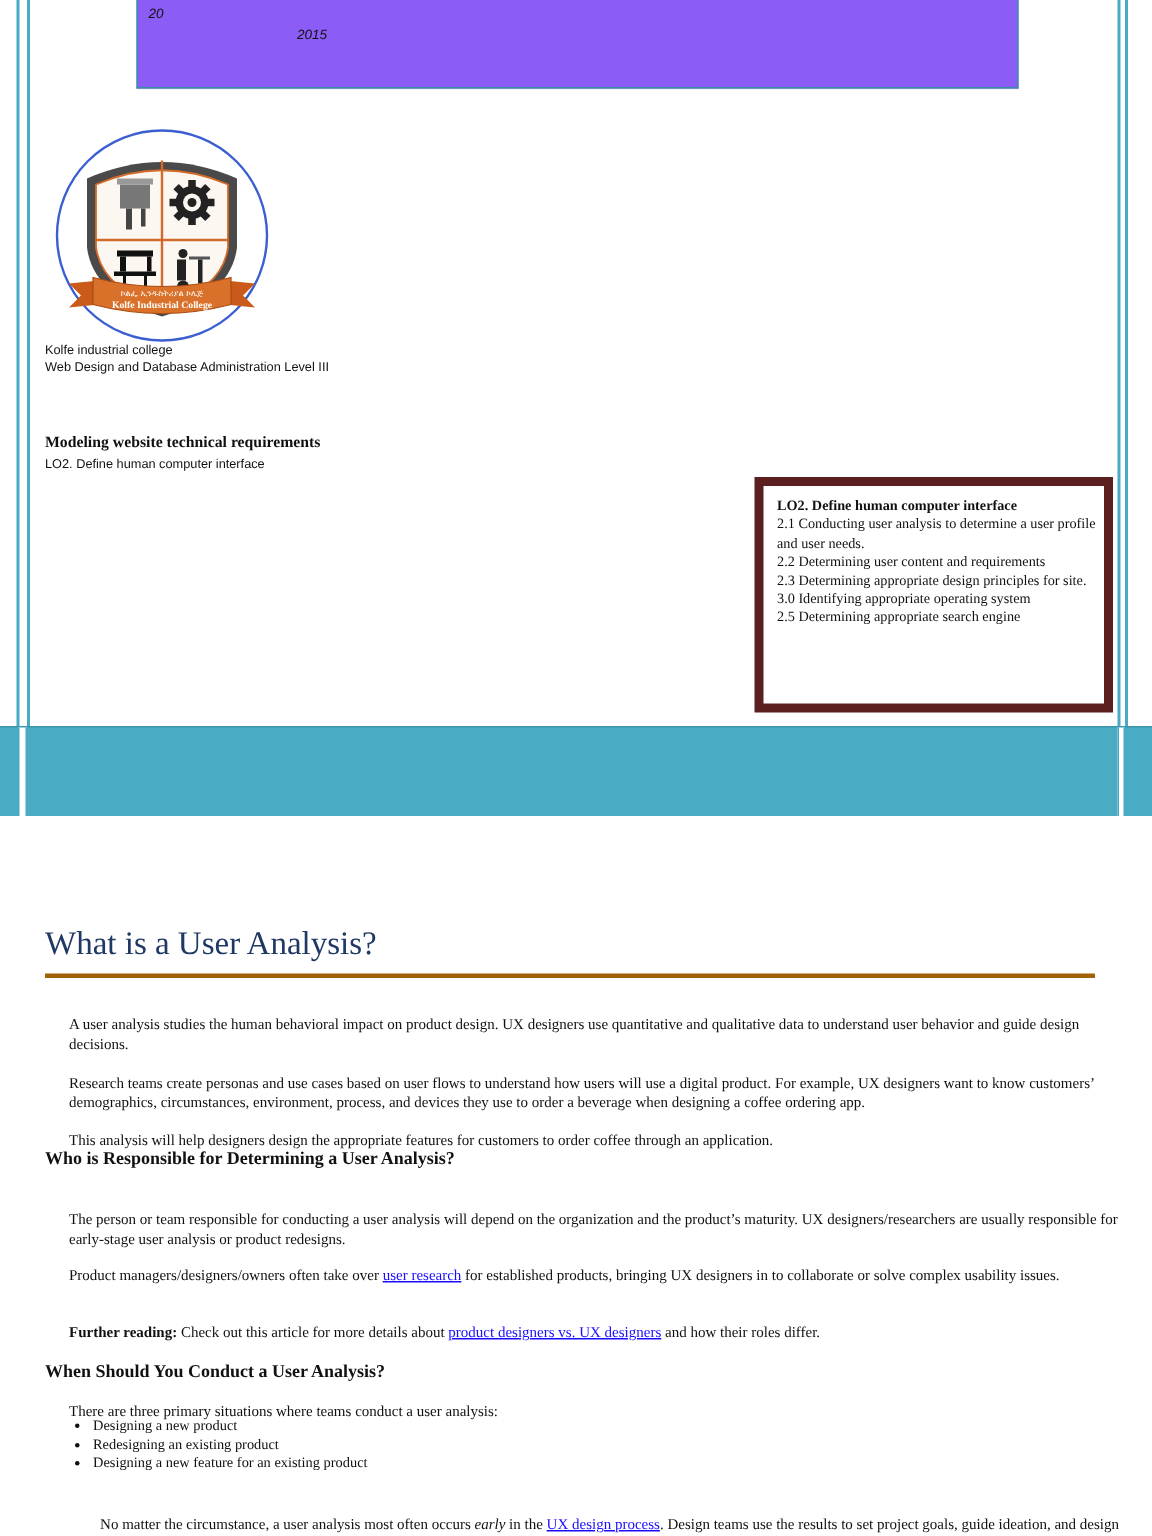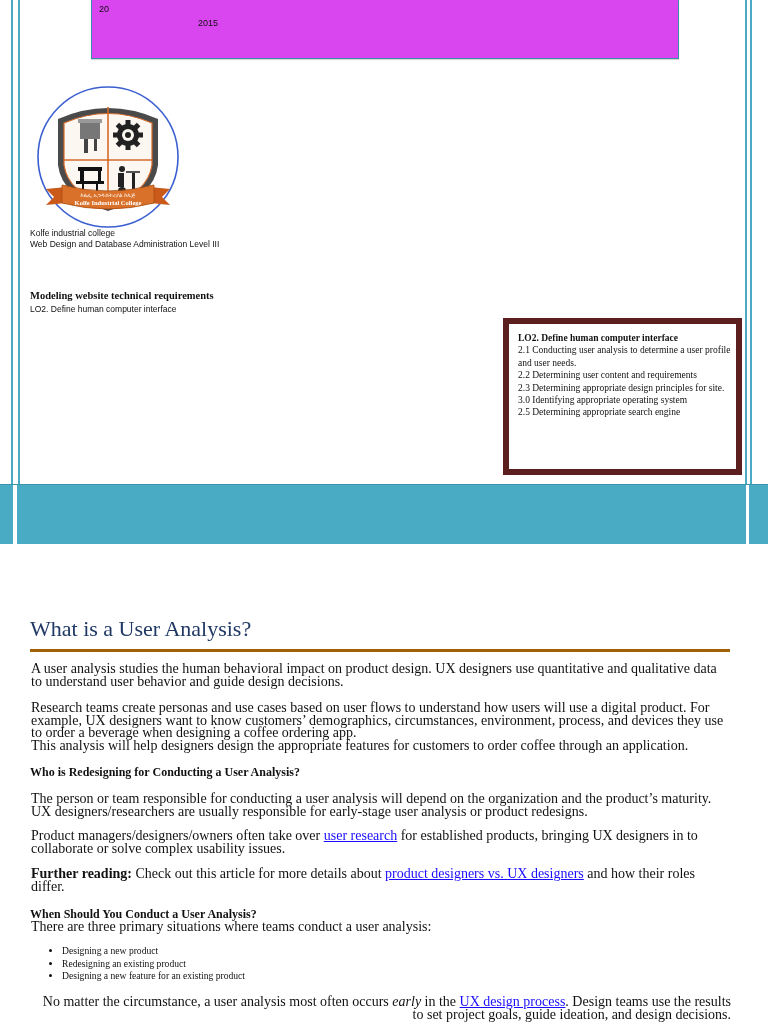--- a/index.html
+++ b/index.html
@@ -11,23 +11,23 @@
     }
     
     .cover { position: absolute; left: 0; top: 0; width: 768px; height: 543px; background: #fff; }
     .vline { position: absolute; top: 0; width: 2px; background: #4aa9c3; }
     .vline.l1 { left: 11px; height: 543px; }
     .vline.l2 { left: 18px; height: 543px; }
     .vline.r1 { left: 745px; height: 543px; }
     .vline.r2 { left: 750px; height: 543px; }
     .top-band {
       position: absolute; left: 91px; top: 0; width: 586px; height: 58px;
-      background: #d946ef; border: 1px solid #3a8fa8; border-top: none;
+      background: #8b5cf6; border: 1px solid #3a8fa8; border-top: none;
       box-shadow: 0 1px 1px rgba(0,0,0,0.15);
-      font-family: "Liberation Sans", sans-serif; font-size: 9px; color: #111;
+      font-family: "Liberation Sans", sans-serif; font-size: 9px; color: #111; font-style: italic;
     }
     .top-band .num { position: absolute; left: 7px; top: 4px; }
     .top-band .year { position: absolute; left: 106px; top: 18px; }
 
     .logo { position: absolute; left: 36px; top: 85px; width: 144px; height: 144px; }
 
     .college-info {
       position: absolute; left: 30px; top: 228px;
       font-family: "Liberation Sans", sans-serif; font-size: 8.5px; line-height: 11px; color: #111;
     }
@@ -56,21 +56,21 @@
 
     
     .article { position: absolute; left: 30px; top: 615px; width: 700px; }
     .article h1 {
       margin: 0; padding: 0 0 6px 0;
       font-family: "Liberation Serif", serif; font-weight: normal;
       font-size: 22px; color: #1f3864; line-height: 28px;
       border-bottom: 3px solid #a16207;
     }
     .article p {
-      margin: 1px; font-size: 14px; line-height: 12.5px; color: #111;
+      margin: 16px; font-size: 10px; line-height: 12.5px; color: #111;
     }
     .article h2 {
       margin: 0; font-size: 12px; font-weight: bold; color: #111; line-height: 14px;
     }
     .article a { color: #1a0dff; text-decoration: underline; }
     .article ul { margin: 0; padding-left: 32px; font-size: 9.6px; line-height: 12.5px; }
     .article ul li { list-style: disc; }
     .abs { position: absolute; left: 0; width: 700px; }
   </style>
 </head>
@@ -165,21 +165,21 @@
   </div>
 </div>
 
 <div class="article">
   <h1>What is a User Analysis?</h1>
 
   <p class="abs" style="top:47px;">A user analysis studies the human behavioral impact on product design. UX designers use quantitative and qualitative data to understand user behavior and guide design decisions.</p>
   <p class="abs" style="top:86px;">Research teams create personas and use cases based on user flows to understand how users will use a digital product. For example, UX designers want to know customers’ demographics, circumstances, environment, process, and devices they use to order a beverage when designing a coffee ordering app.</p>
   <p class="abs" style="top:124px;">This analysis will help designers design the appropriate features for customers to order coffee through an application.</p>
 
-  <h2 class="abs" style="top:150px;">Who is Redesigning for Conducting a User Analysis?</h2>
+  <h2 class="abs" style="top:150px;">Who is Responsible for Determining a User Analysis?</h2>
 
   <p class="abs" style="top:214px;">
     <span>Product managers/designers/owners often take over </span><a href="#">user research</a><span> for established products, bringing UX designers in to collaborate or solve complex usability issues.</span>
   </p>
 
   <p class="abs" style="top:177px;">The person or team responsible for conducting a user analysis will depend on the organization and the product’s maturity. UX designers/researchers are usually responsible for early-stage user analysis or product redesigns.</p>
 
   <p class="abs" style="top:252px;">
     <b>Further reading:</b><span> Check out this article for more details about </span><a href="#">product designers vs. UX designers</a><span> and how their roles differ.</span>
   </p>

